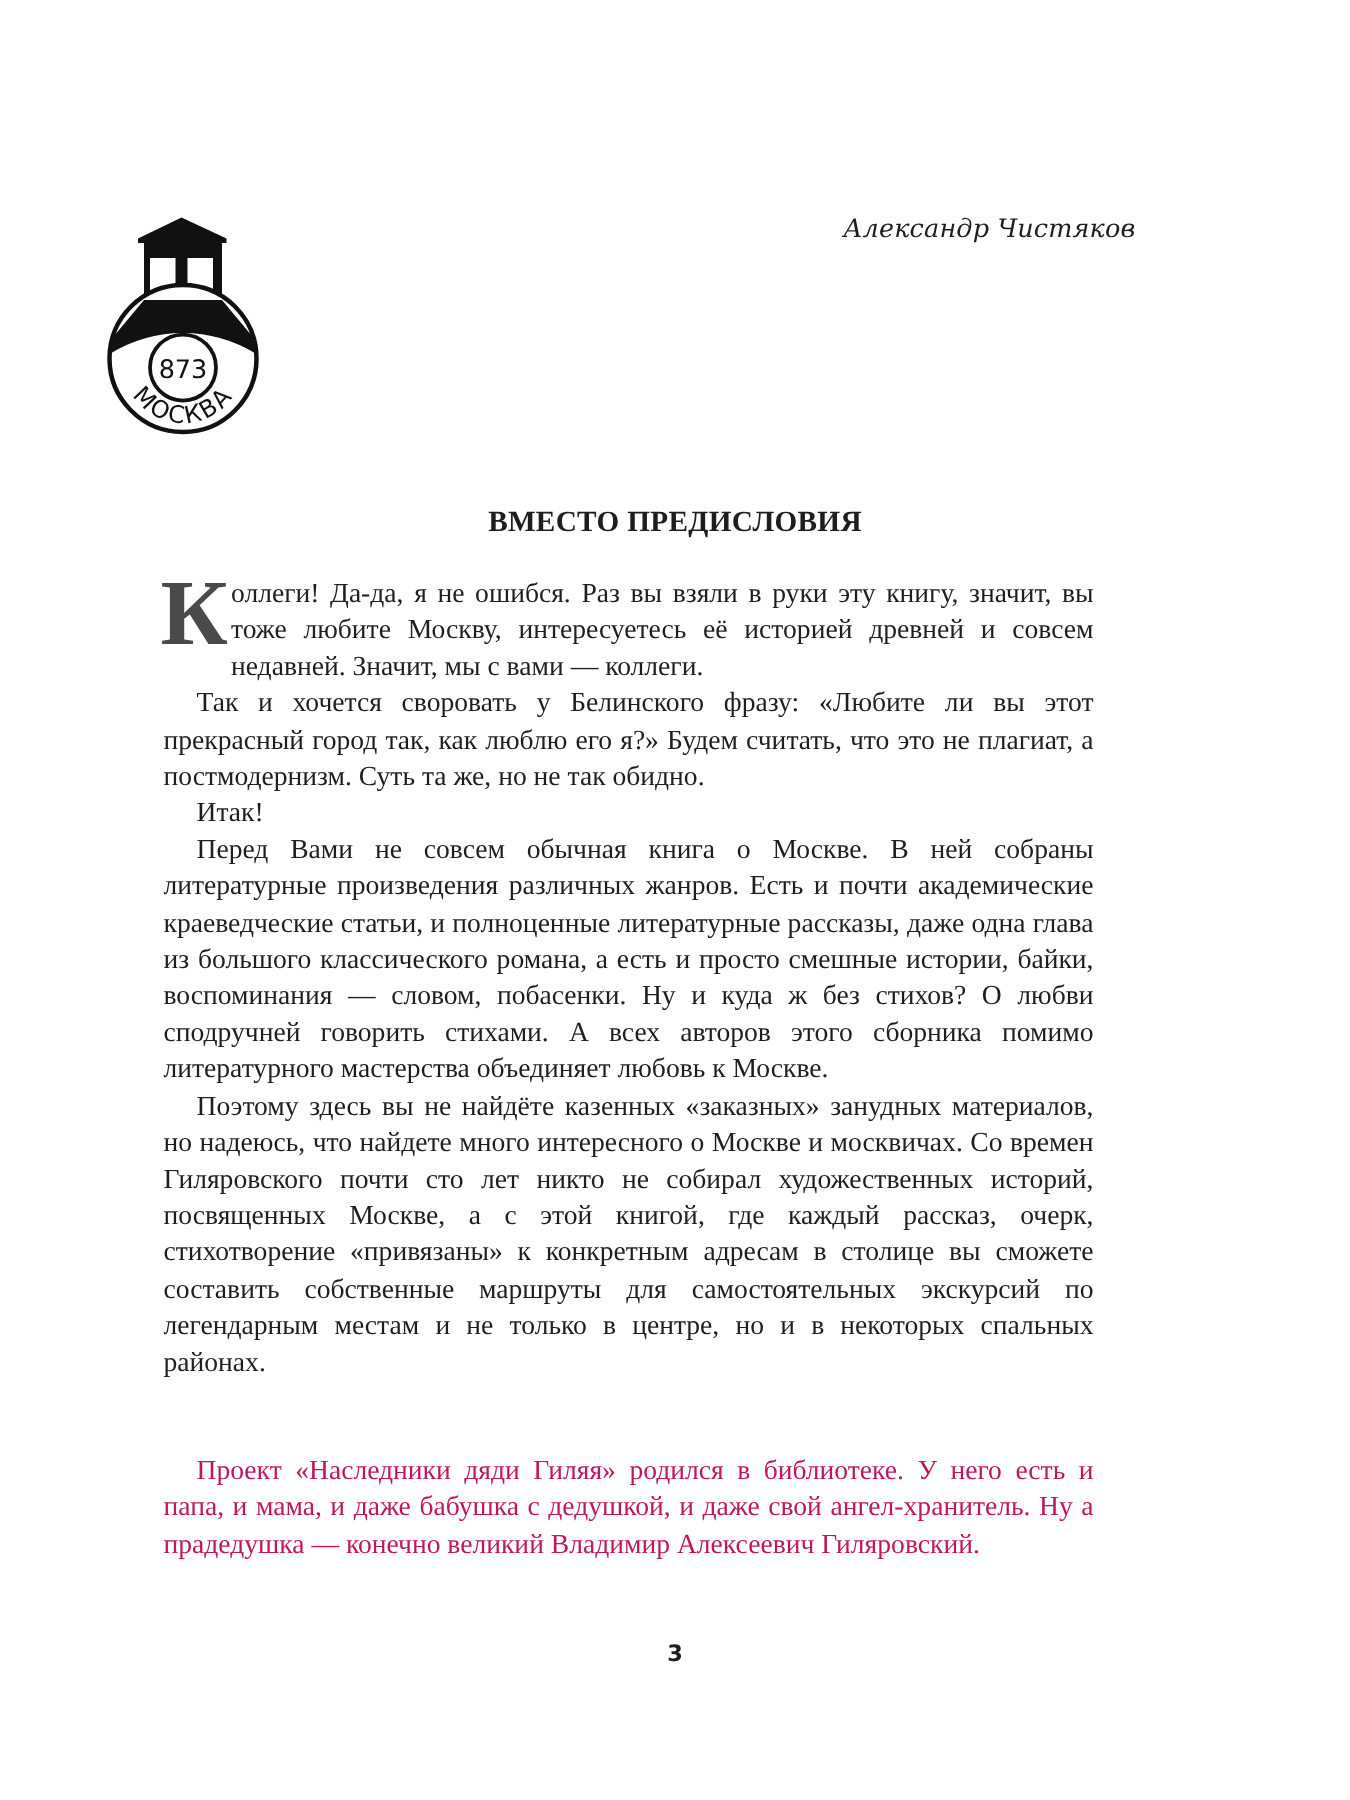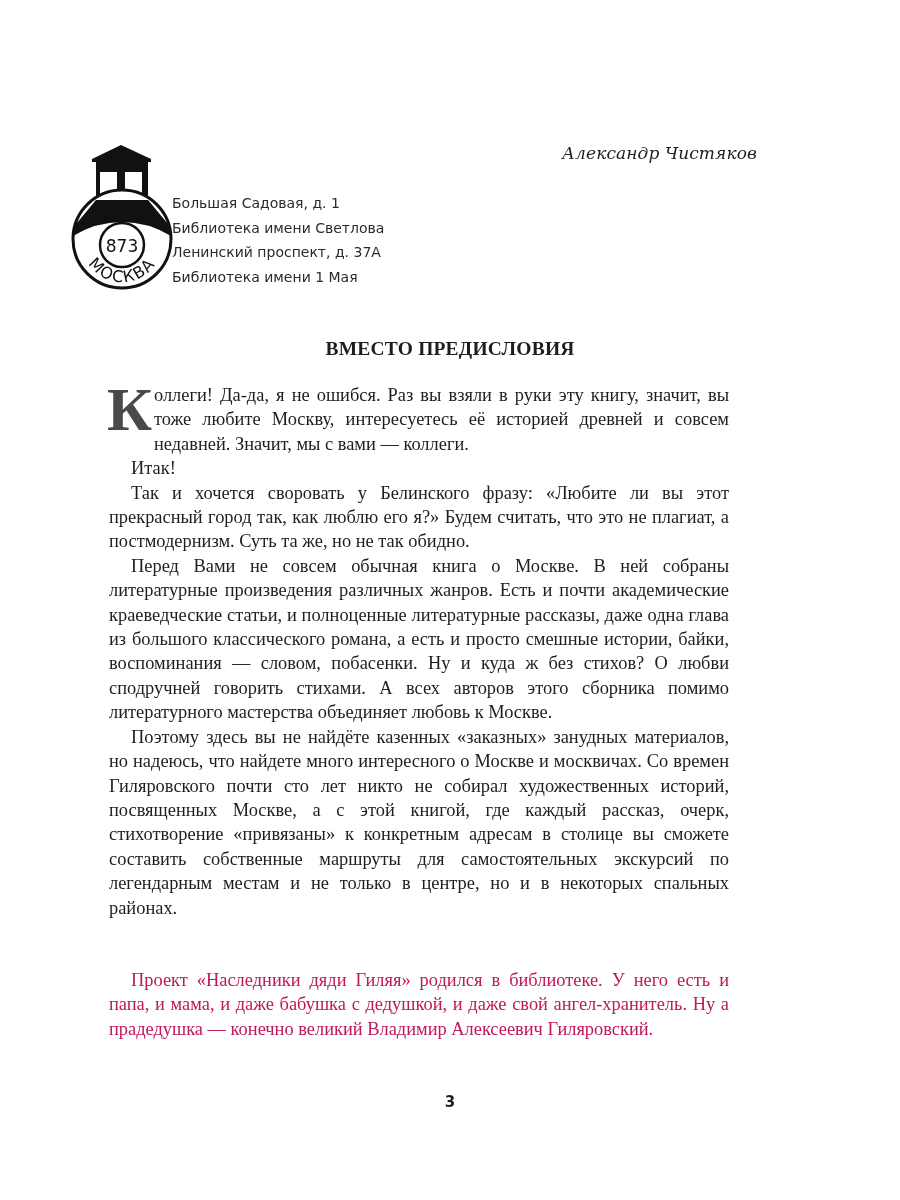--- a/index.html
+++ b/index.html
@@ -81,33 +81,27 @@
       <text x="54" y="110" text-anchor="middle" font-family="DejaVu Sans, sans-serif" font-size="17" fill="#111">873</text>
       <defs>
         <path id="arc-bottom" d="M14,100 A40,40 0 0,0 94,100"></path>
       </defs>
       <text font-family="DejaVu Sans, sans-serif" font-size="16" fill="#111" letter-spacing="1.5">
         <textPath href="#arc-bottom" startOffset="50%" text-anchor="middle">МОСКВА</textPath>
       </text>
     </svg>
   </div>
 
-  <div class="addresses">
-    <div>Большая Садовая, д. 1</div>
-    <div>Библиотека имени Светлова</div>
-    <div>Ленинский проспект, д. 37А</div>
-    <div>Библиотека имени 1 Мая</div>
-  </div>
 
   <div class="heading">ВМЕСТО ПРЕДИСЛОВИЯ</div>
 
   <div class="body-text">
     <p class="first"><span class="dropcap">К</span><span>оллеги! Да-да, я не ошибся. Раз вы взяли в руки эту книгу, значит, вы тоже любите Москву, интересуетесь её историей древней и совсем недавней. Значит, мы с вами — коллеги.</span></p>
+    <p>Так и хочется своровать у Белинского фразу: «Любите ли вы этот прекрасный город так, как люблю его я?» Будем считать, что это не плагиат, а постмодернизм. Суть та же, но не так обидно.</p>
     <p>Итак!</p>
-    <p>Так и хочется своровать у Белинского фразу: «Любите ли вы этот прекрасный город так, как люблю его я?» Будем считать, что это не плагиат, а постмодернизм. Суть та же, но не так обидно.</p>
     <p>Перед Вами не совсем обычная книга о Москве. В ней собраны литературные произведения различных жанров. Есть и почти академические краеведческие статьи, и полноценные литературные рассказы, даже одна глава из большого классического романа, а есть и просто смешные истории, байки, воспоминания — словом, побасенки. Ну и куда ж без стихов? О любви сподручней говорить стихами. А всех авторов этого сборника помимо литературного мастерства объединяет любовь к Москве.</p>
     <p>Поэтому здесь вы не найдёте казенных «заказных» занудных материалов, но надеюсь, что найдете много интересного о Москве и москвичах. Со времен Гиляровского почти сто лет никто не собирал художественных историй, посвященных Москве, а с этой книгой, где каждый рассказ, очерк, стихотворение «привязаны» к конкретным адресам в столице вы сможете составить собственные маршруты для самостоятельных экскурсий по легендарным местам и не только в центре, но и в некоторых спальных районах.</p>
   </div>
 
   <div class="body-text-2">
     <p>Проект «Наследники дяди Гиляя» родился в библиотеке. У него есть и папа, и мама, и даже бабушка с дедушкой, и даже свой ангел-хранитель. Ну а прадедушка — конечно великий Владимир Алексеевич Гиляровский.</p>
   </div>
 
   <div class="page-number">3</div>
 

